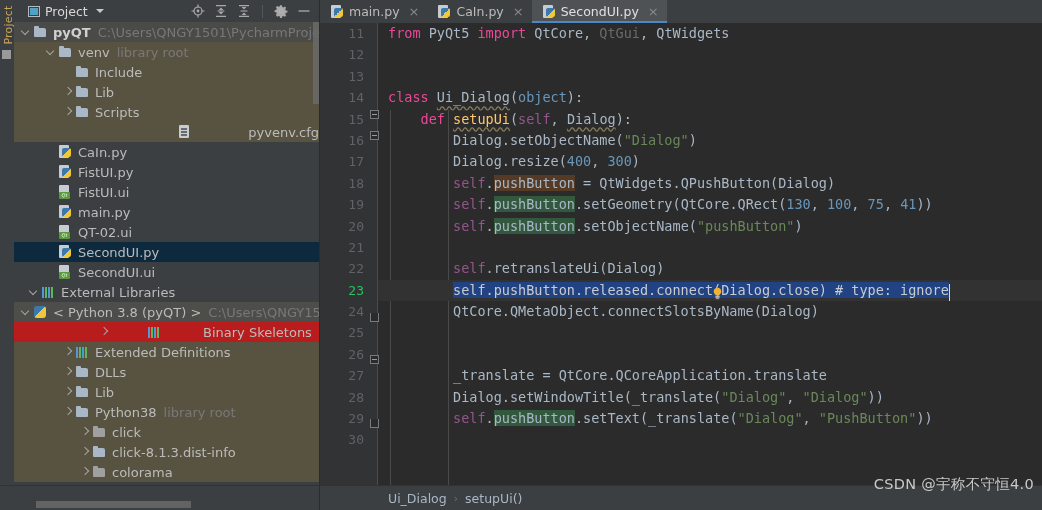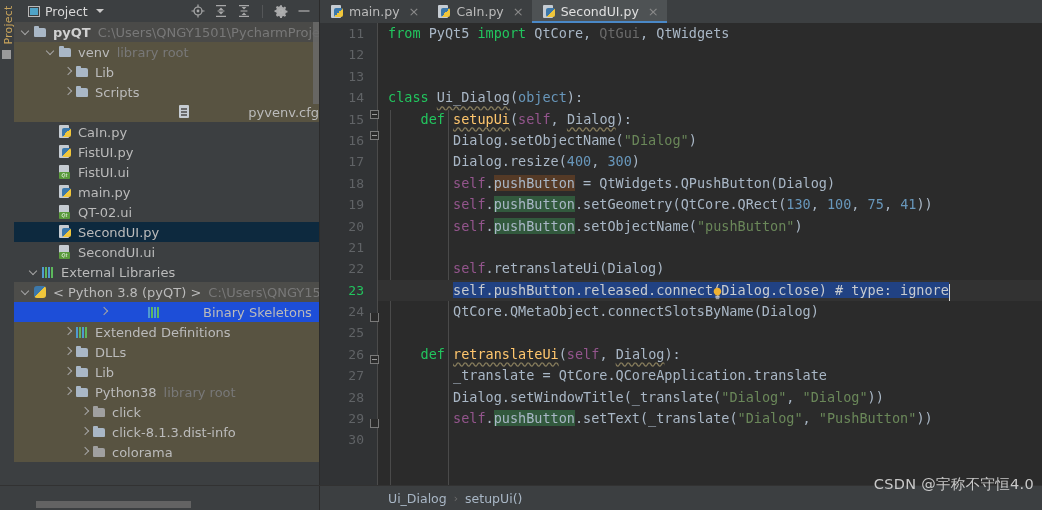--- a/index.html
+++ b/index.html
@@ -201,21 +201,21 @@
   }
   .ln.cur .num{color:#22c55e;}
   .ln.cur .hl{
     position:absolute;left:58px;right:0;top:0;height:21.4px;background:#323232;
   }
   .ln .code{
     position:absolute;left:68px;top:0;line-height:21.4px;white-space:pre;
     color:#a9b7c6;
   }
   
-  .kw{color:#22c55e;}
+  .kw{color:#ec4899;}
   .str{color:#6a8759;}
   .num2{color:#6897bb;}
   .def{color:#ffc66d;}
   .self{color:#94558d;}
   .dim{color:#6a6a6a;}
   .ident-hl{background:#32593d;}
   .ident-hl-w{background:#553a26;}
   .sel-blue{background:#214283;color:#c8cbce;}
   .wavy{
     text-decoration:underline;text-decoration-style:wavy;
@@ -322,20 +322,26 @@
         </div>
         <div class="row" style="background: rgb(88, 83, 65);">
           <span style="display:inline-block;width:25px"></span>
           <span class="arrow d"></span>
           <span class="ico f-folder"></span>
           <span class="lbl">venv</span>
           <span class="sub">library root</span>
         </div>
         <div class="row" style="background: rgb(88, 83, 65);">
           <span style="display:inline-block;width:42px"></span>
+          <span class="arrow"></span>
+          <span class="ico f-folder"></span>
+          <span class="lbl">Include</span>
+        </div>
+        <div class="row" style="background: rgb(88, 83, 65);">
+          <span style="display:inline-block;width:42px"></span>
           <span class="arrow r"></span>
           <span class="ico f-folder"></span>
           <span class="lbl">Lib</span>
         </div>
         <div class="row" style="background: rgb(88, 83, 65);">
           <span style="display:inline-block;width:42px"></span>
           <span class="arrow r"></span>
           <span class="ico f-folder"></span>
           <span class="lbl">Scripts</span>
         </div>
@@ -413,21 +419,21 @@
         </div>
         <div class="row" style="background: rgb(77, 77, 74);">
           <span style="display:inline-block;width:25px"></span>
           <span class="arrow d"></span>
           <span class="ico f-pyi">
             <i></i>
           </span>
           <span class="lbl">&lt; Python 3.8 (pyQT) &gt;</span>
           <span class="sub">C:\Users\QNGY1501</span>
         </div>
-        <div class="row" style="background: #1d4ed8; gap: 36px;">
+        <div class="row" style="background: #b91c1c; gap: 36px;">
           <span style="display:inline-block;width:42px"></span>
           <span class="arrow r"></span>
           <span class="ico f-lib">
             <i></i>
           </span>
           <span class="lbl">Binary Skeletons</span>
         </div>
         <div class="row" style="background: rgb(88, 83, 65);">
           <span style="display:inline-block;width:42px"></span>
           <span class="arrow r"></span>
@@ -573,21 +579,20 @@
         <div class="ln">
           <span class="num">24</span>
           <span class="code">        QtCore.QMetaObject.connectSlotsByName(Dialog)</span>
         </div>
         <div class="ln">
           <span class="num">25</span>
           <span class="code"></span>
         </div>
         <div class="ln">
           <span class="num">26</span>
-          <span class="code">    <span class="kw">def</span> <span class="def wavy">retranslateUi</span>(<span class="self">self</span>, <span class="wavy">Dialog</span>):</span>
         </div>
         <div class="ln">
           <span class="num">27</span>
           <span class="code">        _translate = QtCore.QCoreApplication.translate</span>
         </div>
         <div class="ln">
           <span class="num">28</span>
           <span class="code">        Dialog.setWindowTitle(_translate(<span class="str">"Dialog"</span>, <span class="str">"Dialog"</span>))</span>
         </div>
         <div class="ln">

